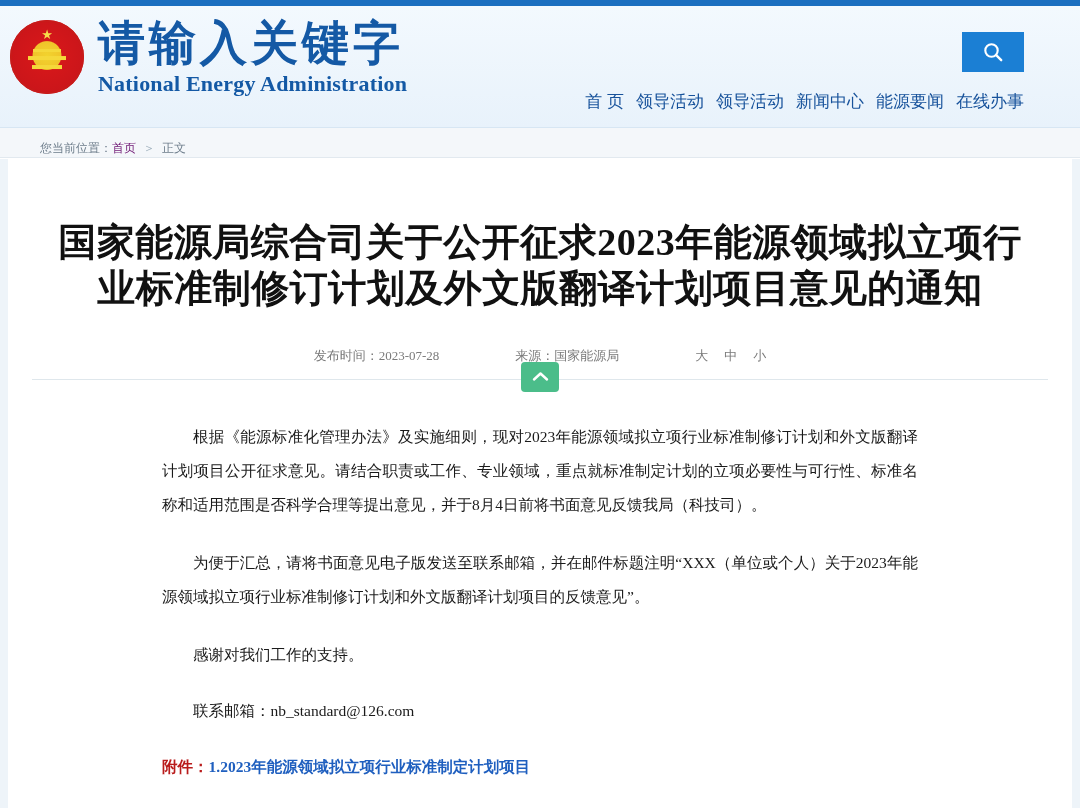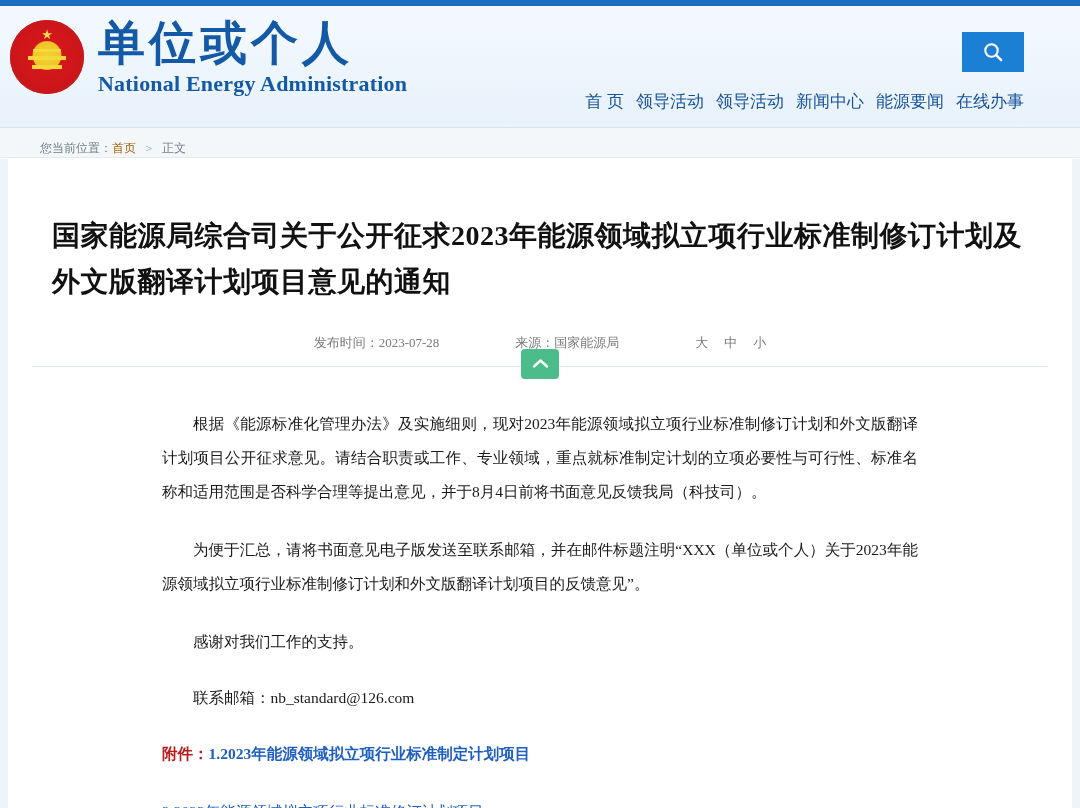--- a/index.html
+++ b/index.html
@@ -137,31 +137,31 @@
     height: 30px;
     background: #f4f7fa;
     border-bottom: 1px solid #e2e9ef;
     display: flex;
     align-items: flex-end;
     padding-left: 40px;
     font-size: 12px;
     color: #6d7d8b;
   }
   .breadcrumb-bar .sep { margin: 0 7px; color: #9fb0bd; }
-  .breadcrumb-bar a { color: #a16207; text-decoration: none; }
+  .breadcrumb-bar a { color: #701a75; text-decoration: none; }
   
   .article {
     background: #ffffff;
     padding: 0 30px;
   }
   .title {
-    text-align: left;
+    text-align: center;
     font-family: "Liberation Serif", serif;
     font-weight: bold;
-    font-size: 28px;
+    font-size: 38px;
     line-height: 46px;
     color: #111111;
     padding: 36px 22px 10px 22px;
     letter-spacing: 0.5px;
   }
   .meta {
     display: flex;
     justify-content: center;
     align-items: center;
     gap: 76px;
@@ -233,21 +233,21 @@
 
   <div class="topbar"></div>
 
   <div class="header">
 
     <div class="brand">
       <div class="emblem">
         <span class="emblem-star">★</span>
       </div>
       <div class="brand-text">
-        <div class="cn">单位或个人</div>
+        <div class="cn">请输入关键字</div>
         <div class="en">National Energy Administration</div>
       </div>
     </div>
 
     <div class="search-wrap">
       <button class="search-btn">
         <svg width="22" height="22" viewBox="0 0 22 22" aria-hidden="true">
           <circle cx="9.5" cy="9.5" r="6.2" fill="none" stroke="#ffffff" stroke-width="2.1"></circle>
           <line x1="14.2" y1="14.2" x2="19.2" y2="19.2" stroke="#ffffff" stroke-width="2.4" stroke-linecap="round"></line>
         </svg>

